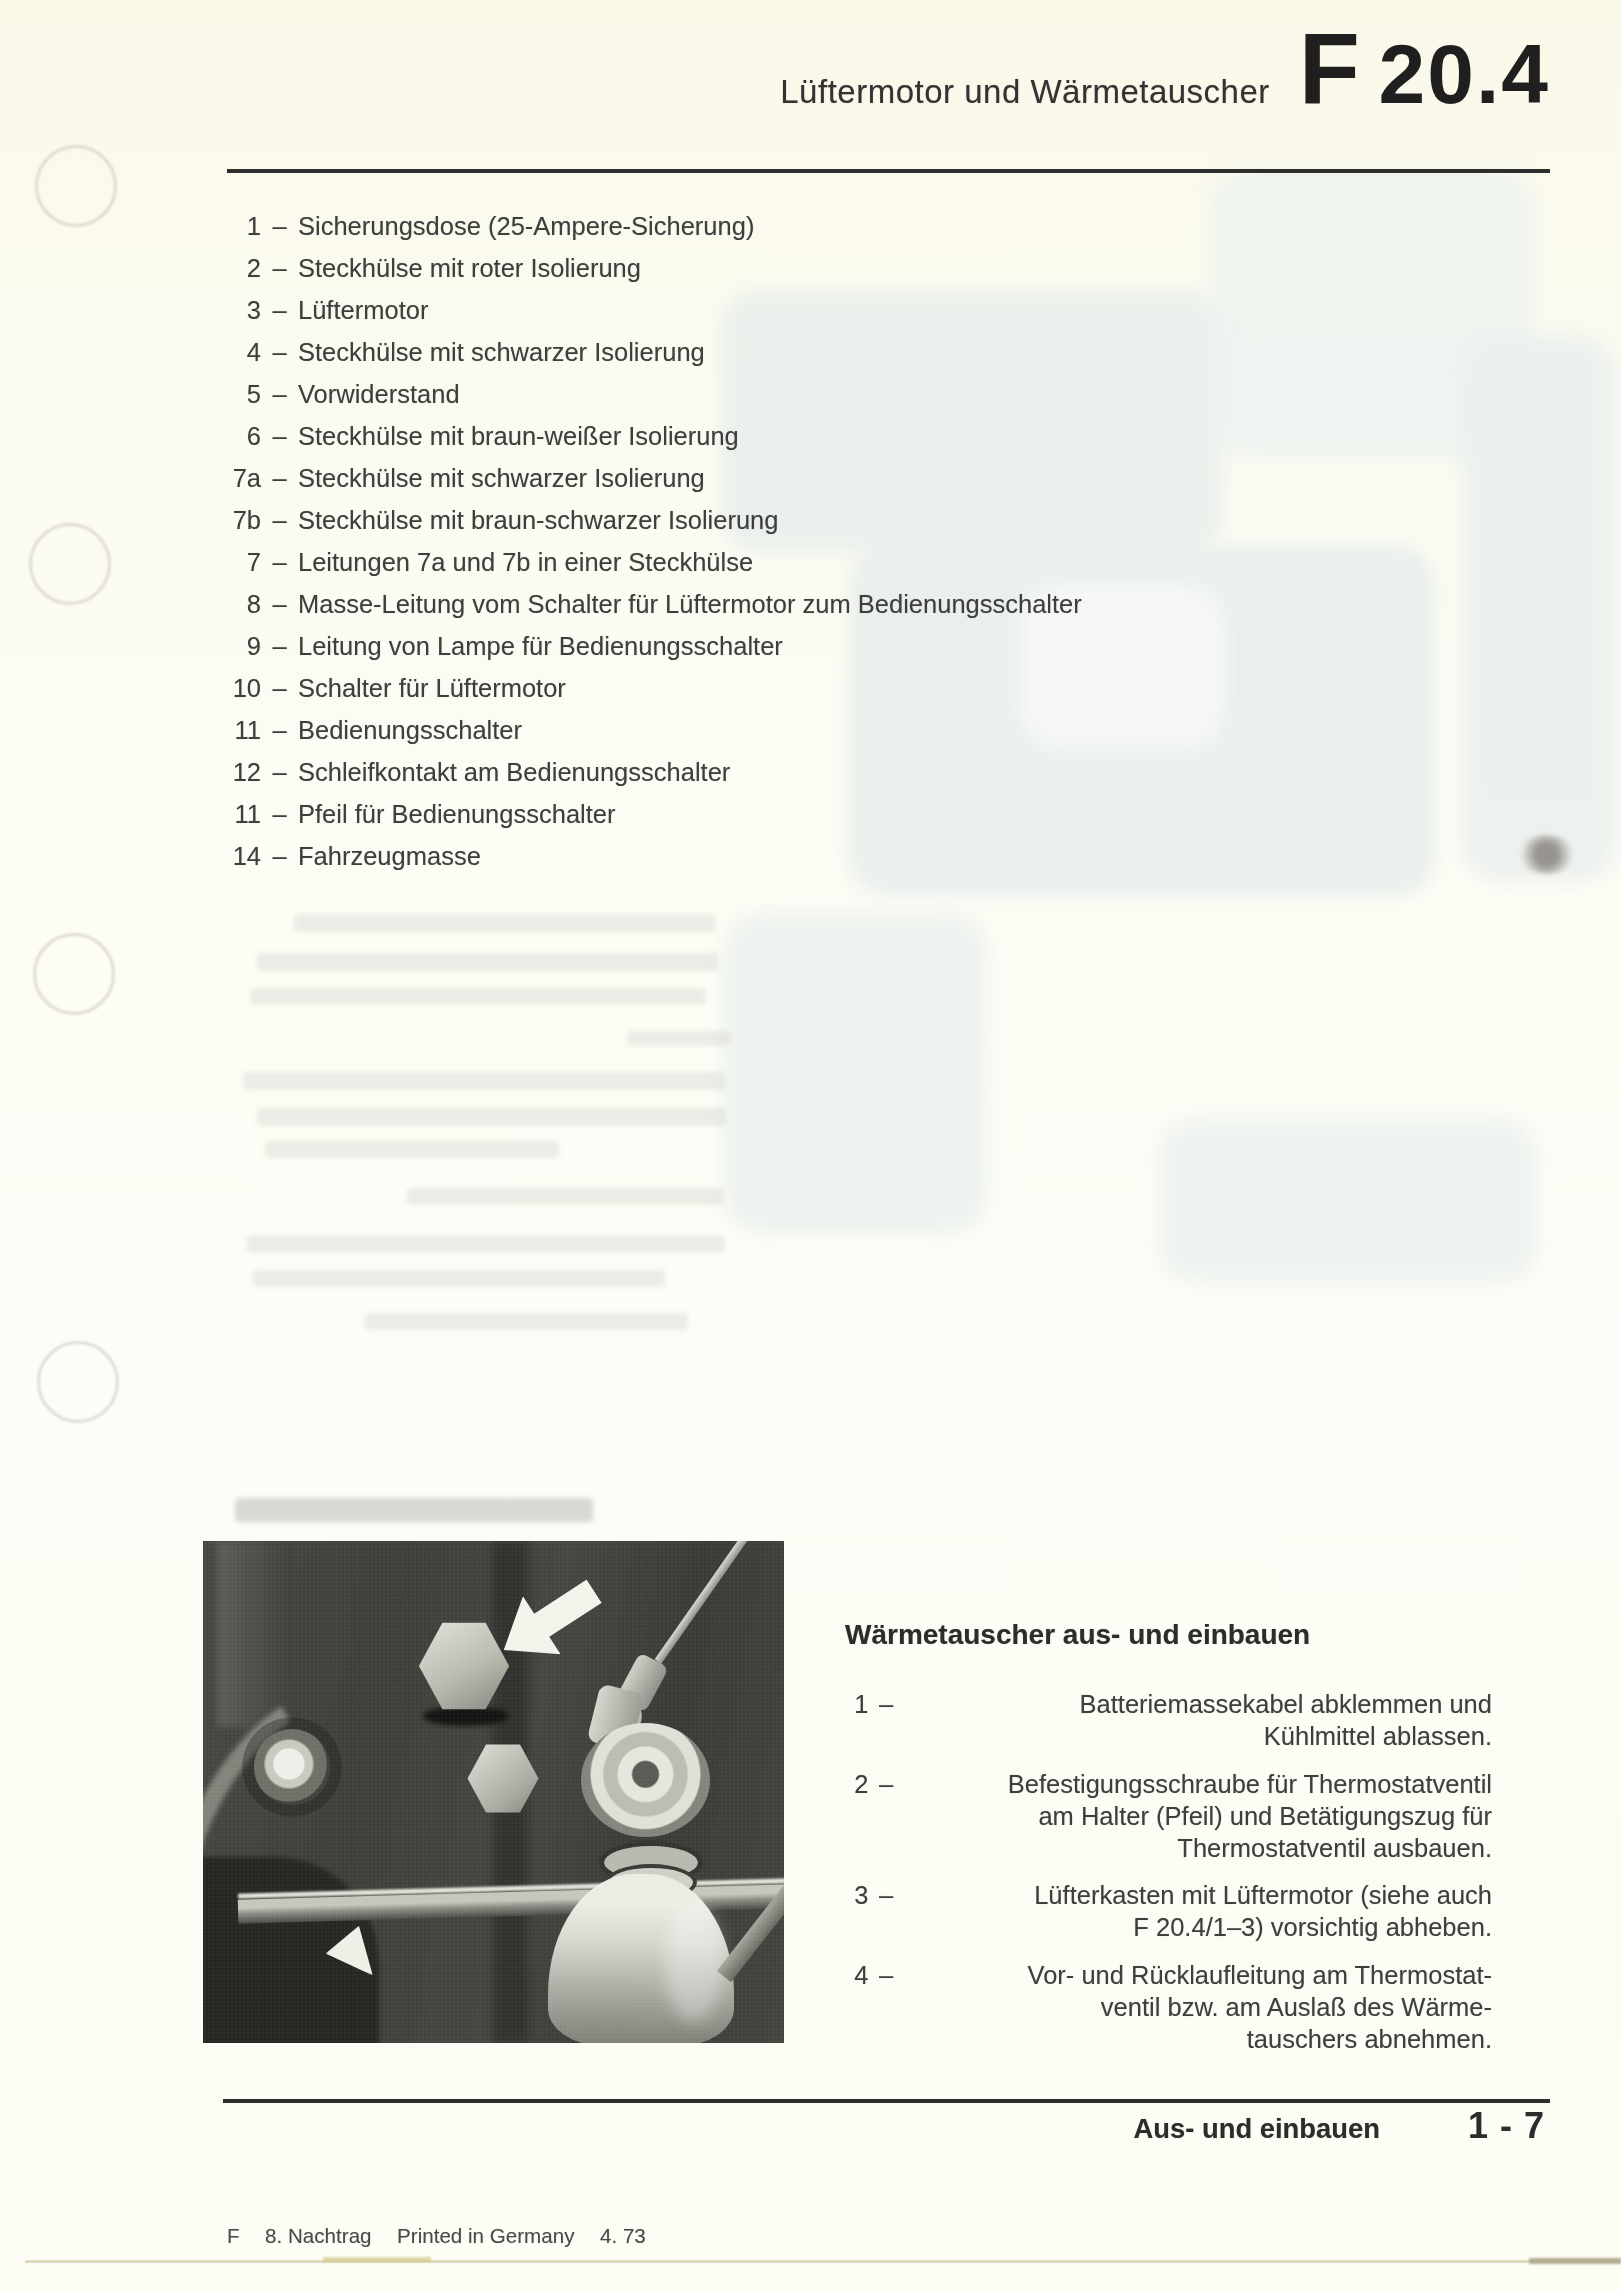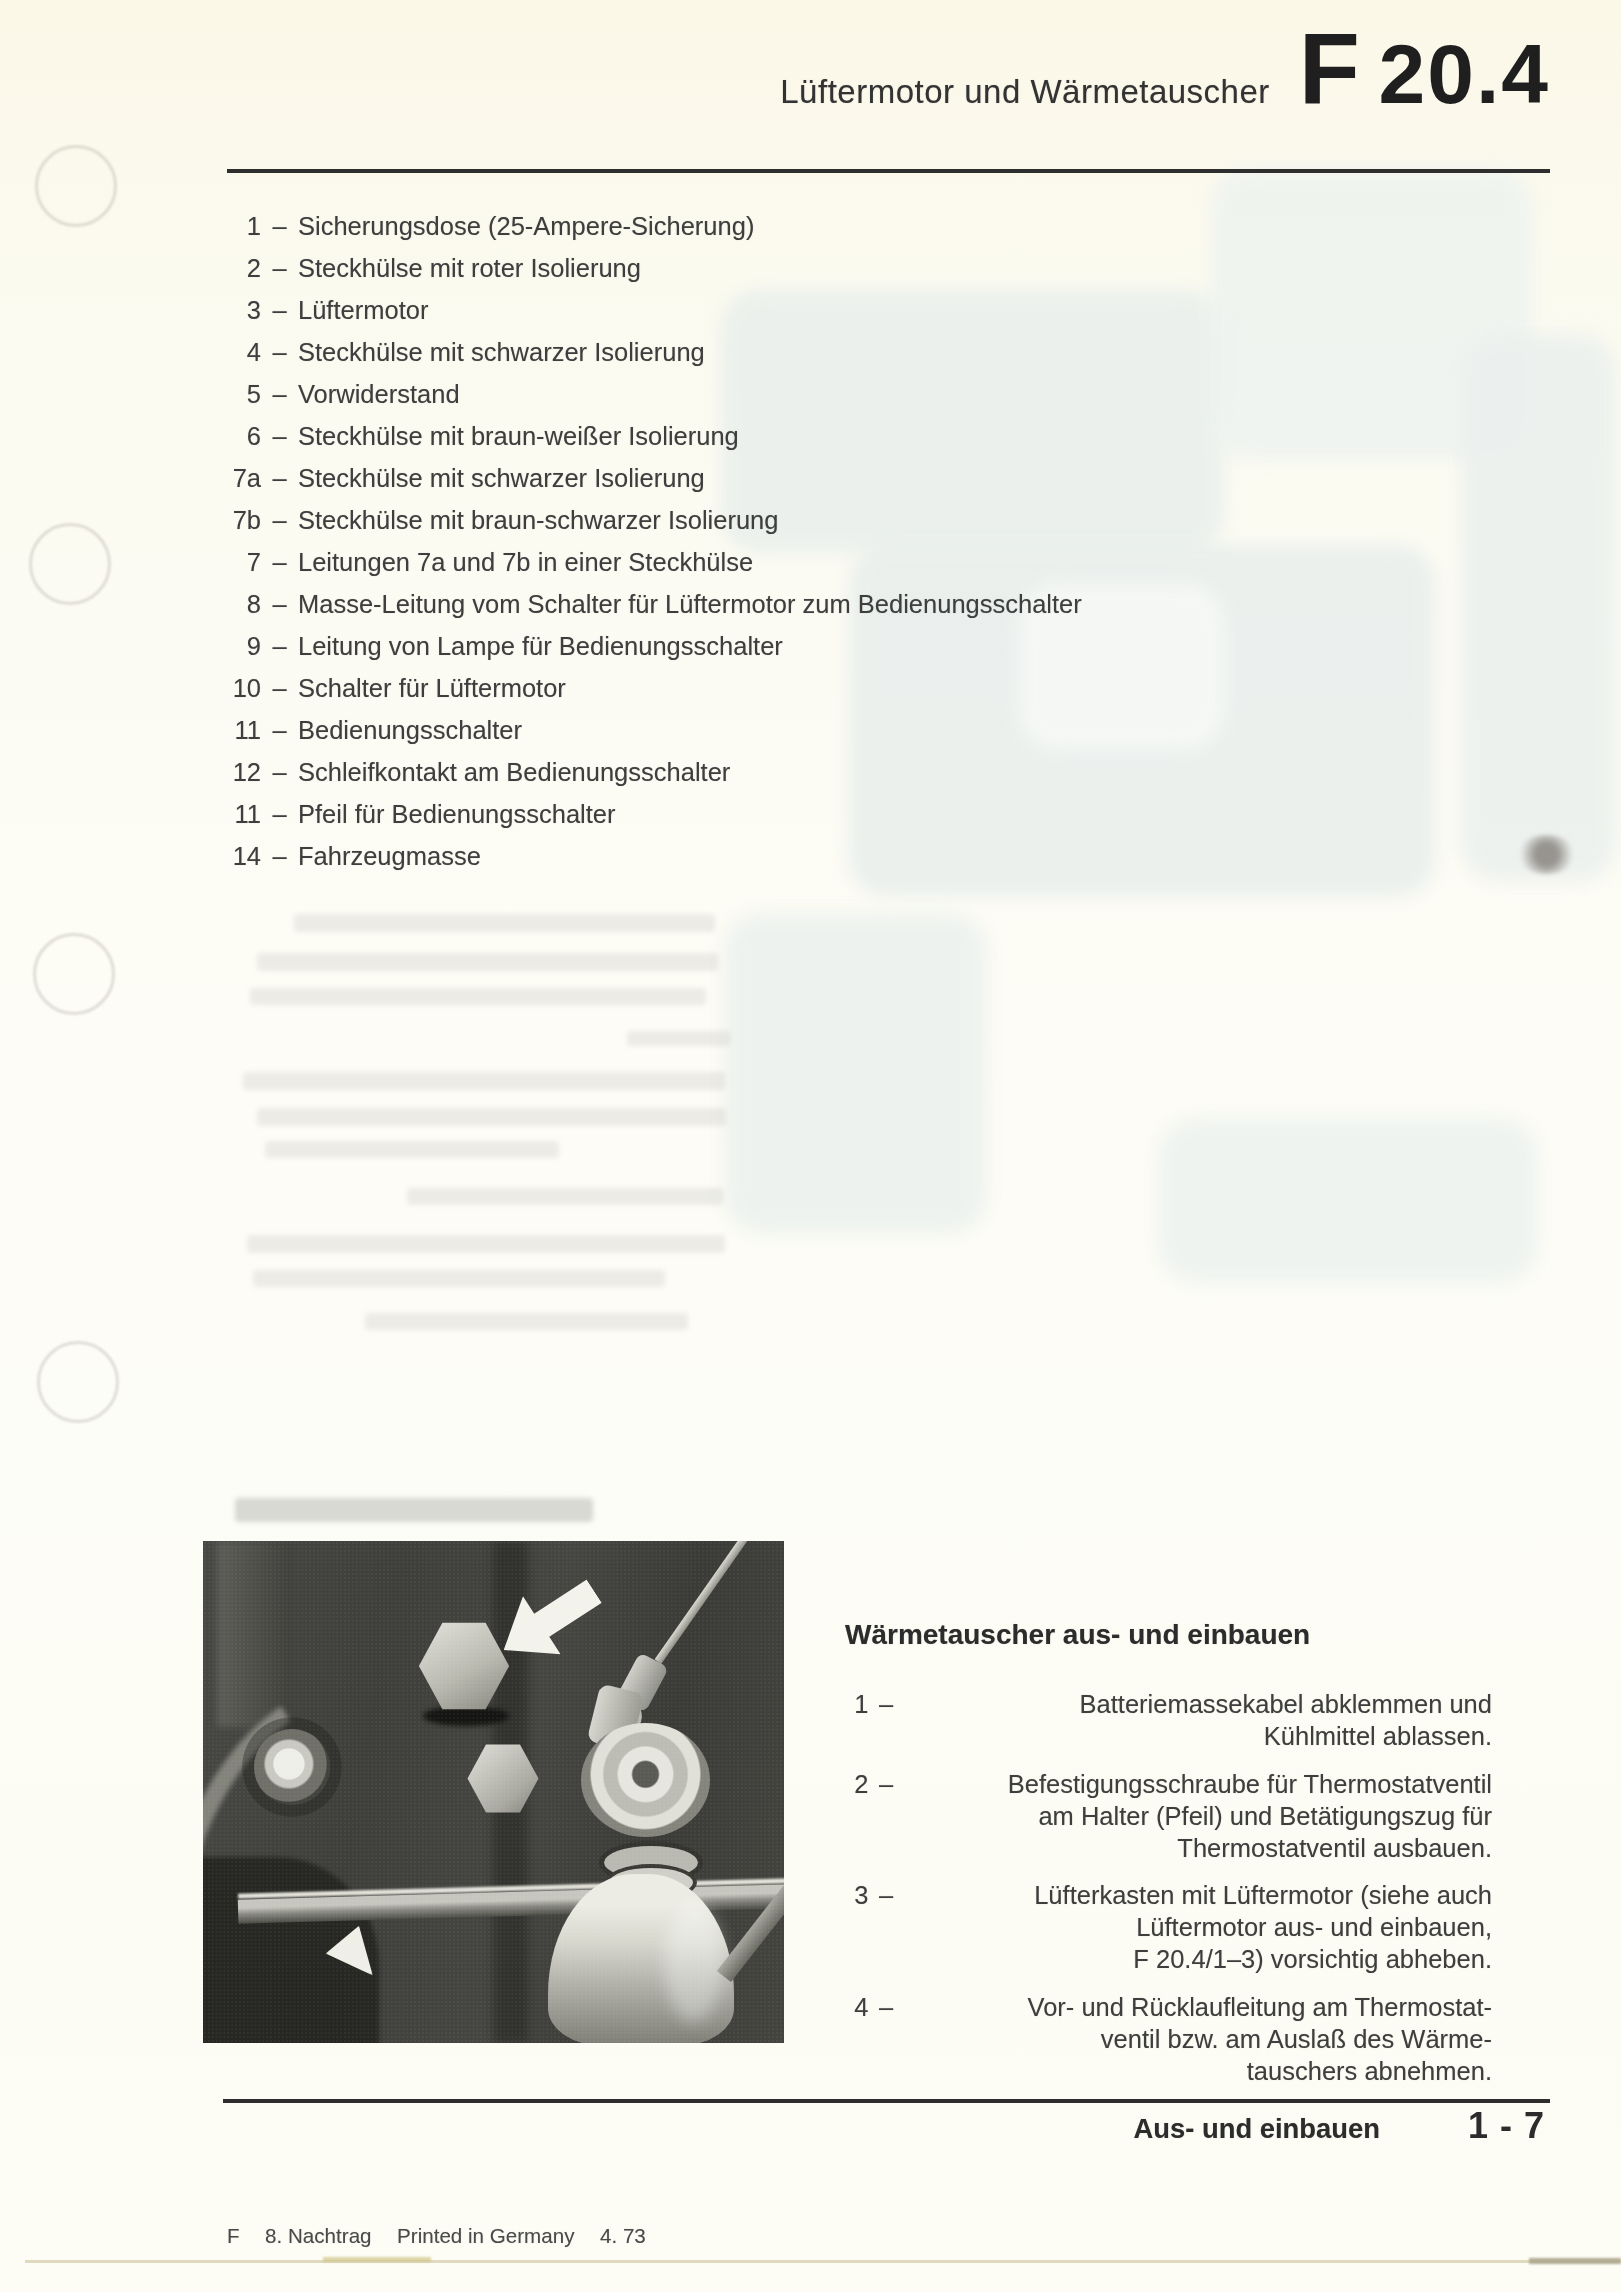--- a/index.html
+++ b/index.html
@@ -246,21 +246,20 @@
           <div>Befestigungsschraube für Thermostatventil</div>
           <div>am Halter (Pfeil) und Betätigungszug für</div>
           <div>Thermostatventil ausbauen.</div>
         </span>
       </div>
       <div class="step">
         <span class="snum">3</span>
         <span class="sdash">–</span>
         <span class="stext">
           <div>Lüfterkasten mit Lüftermotor (siehe auch</div>
-          <div>Lüftermotor aus- und einbauen,</div>
           <div>F 20.4/1–3) vorsichtig abheben.</div>
         </span>
       </div>
       <div class="step">
         <span class="snum">4</span>
         <span class="sdash">–</span>
         <span class="stext">
           <div>Vor- und Rücklaufleitung am Thermostat-</div>
           <div>ventil bzw. am Auslaß des Wärme-</div>
           <div>tauschers abnehmen.</div>

